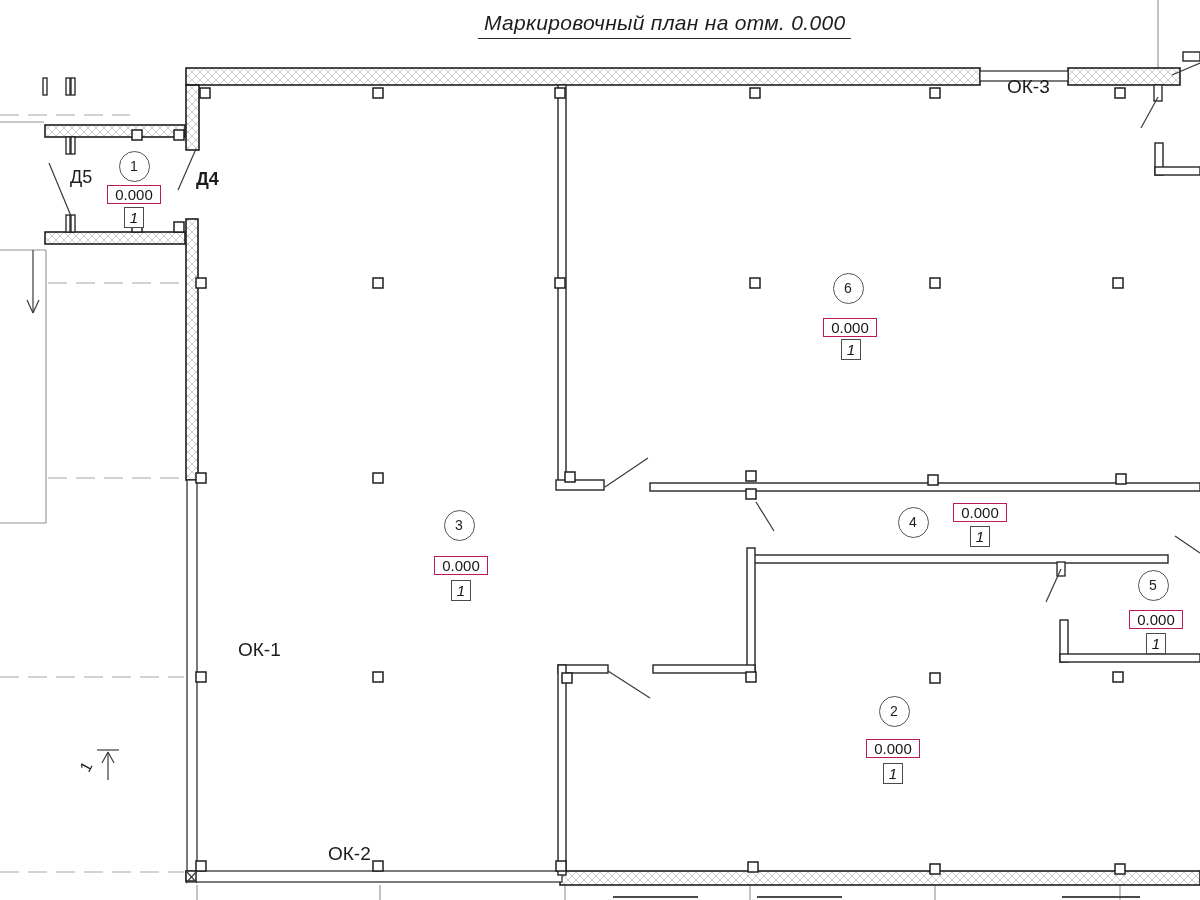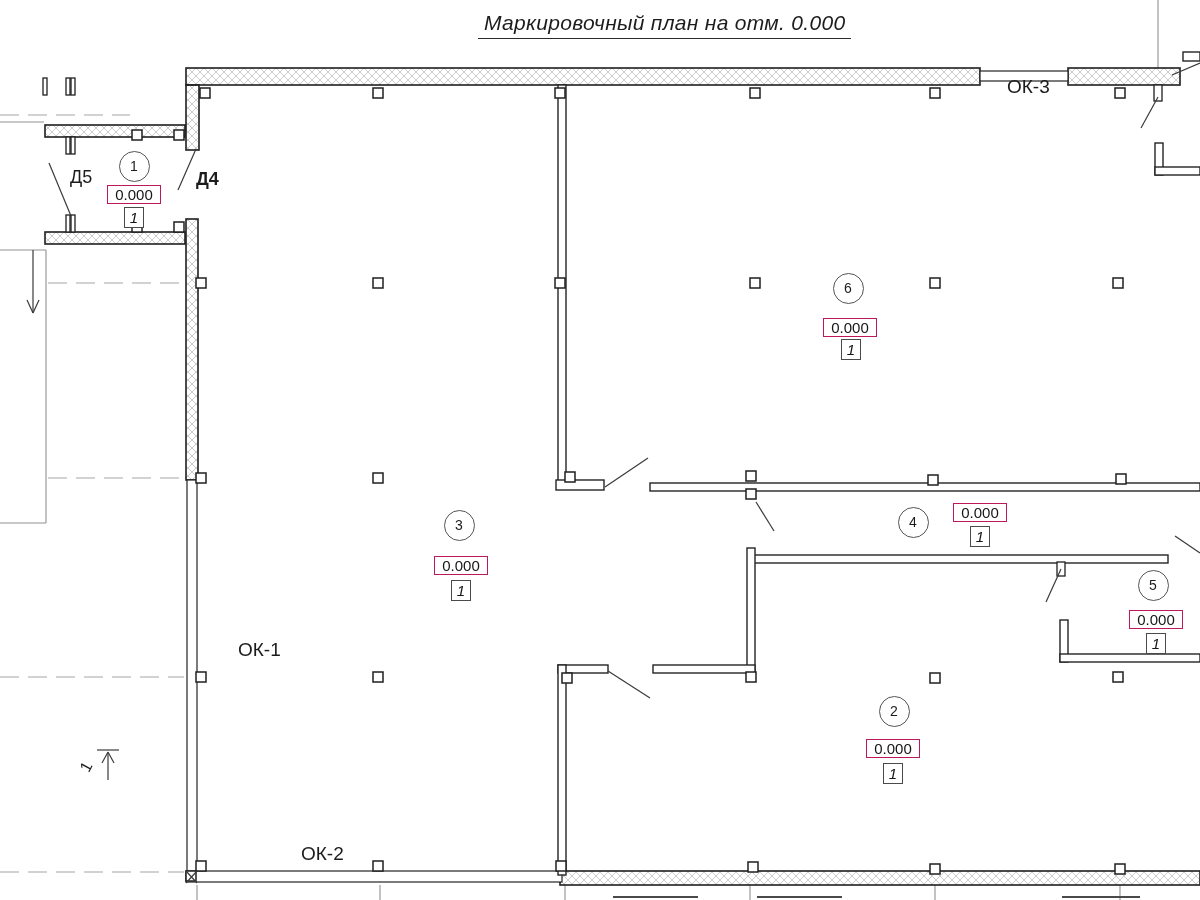--- a/index.html
+++ b/index.html
@@ -154,21 +154,21 @@
         <line x1="613" y1="897" x2="698" y2="897" stroke="#4a4a4a" stroke-width="2"></line>
         <line x1="757" y1="897" x2="842" y2="897" stroke="#4a4a4a" stroke-width="2"></line>
         <line x1="1062" y1="897" x2="1140" y2="897" stroke="#4a4a4a" stroke-width="2"></line>
       </g>
   </svg>
 
   <div class="lbl title" style="left:478px;top:11px;">Маркировочный план на отм. 0.000</div>
 
   <div class="lbl winlbl" style="left: 1007px; top: 76px;">ОК-3</div>
   <div class="lbl winlbl" style="left: 204px; top: 639px; margin-left: 34px;">ОК-1</div>
-  <div class="lbl winlbl" style="left: 301px; top: 843px;">ОК-2</div>
+  <div class="lbl winlbl" style="left: 328px; top: 843px;">ОК-2</div>
   <div class="lbl doorlbl" style="left: 70px; top: 167px;">Д5</div>
   <div class="lbl doorlbl" style="left: 196px; top: 169px; font-weight: bold;">Д4</div>
   <div class="lbl section-num" style="left: 82px; top: 758px;">1</div>
 
   <div id="room-labels">
       <div class="room-circle" style="left: 118.5px; top: 150.5px;">1</div>
       <div class="elev-box" style="left: 107px; top: 184.5px;">0.000</div>
       <div class="type-box" style="left: 124px; top: 206.5px;">1</div>
       <div class="room-circle" style="left: 878.5px; top: 695.5px;">2</div>
       <div class="elev-box" style="left: 866px; top: 738.5px;">0.000</div>

